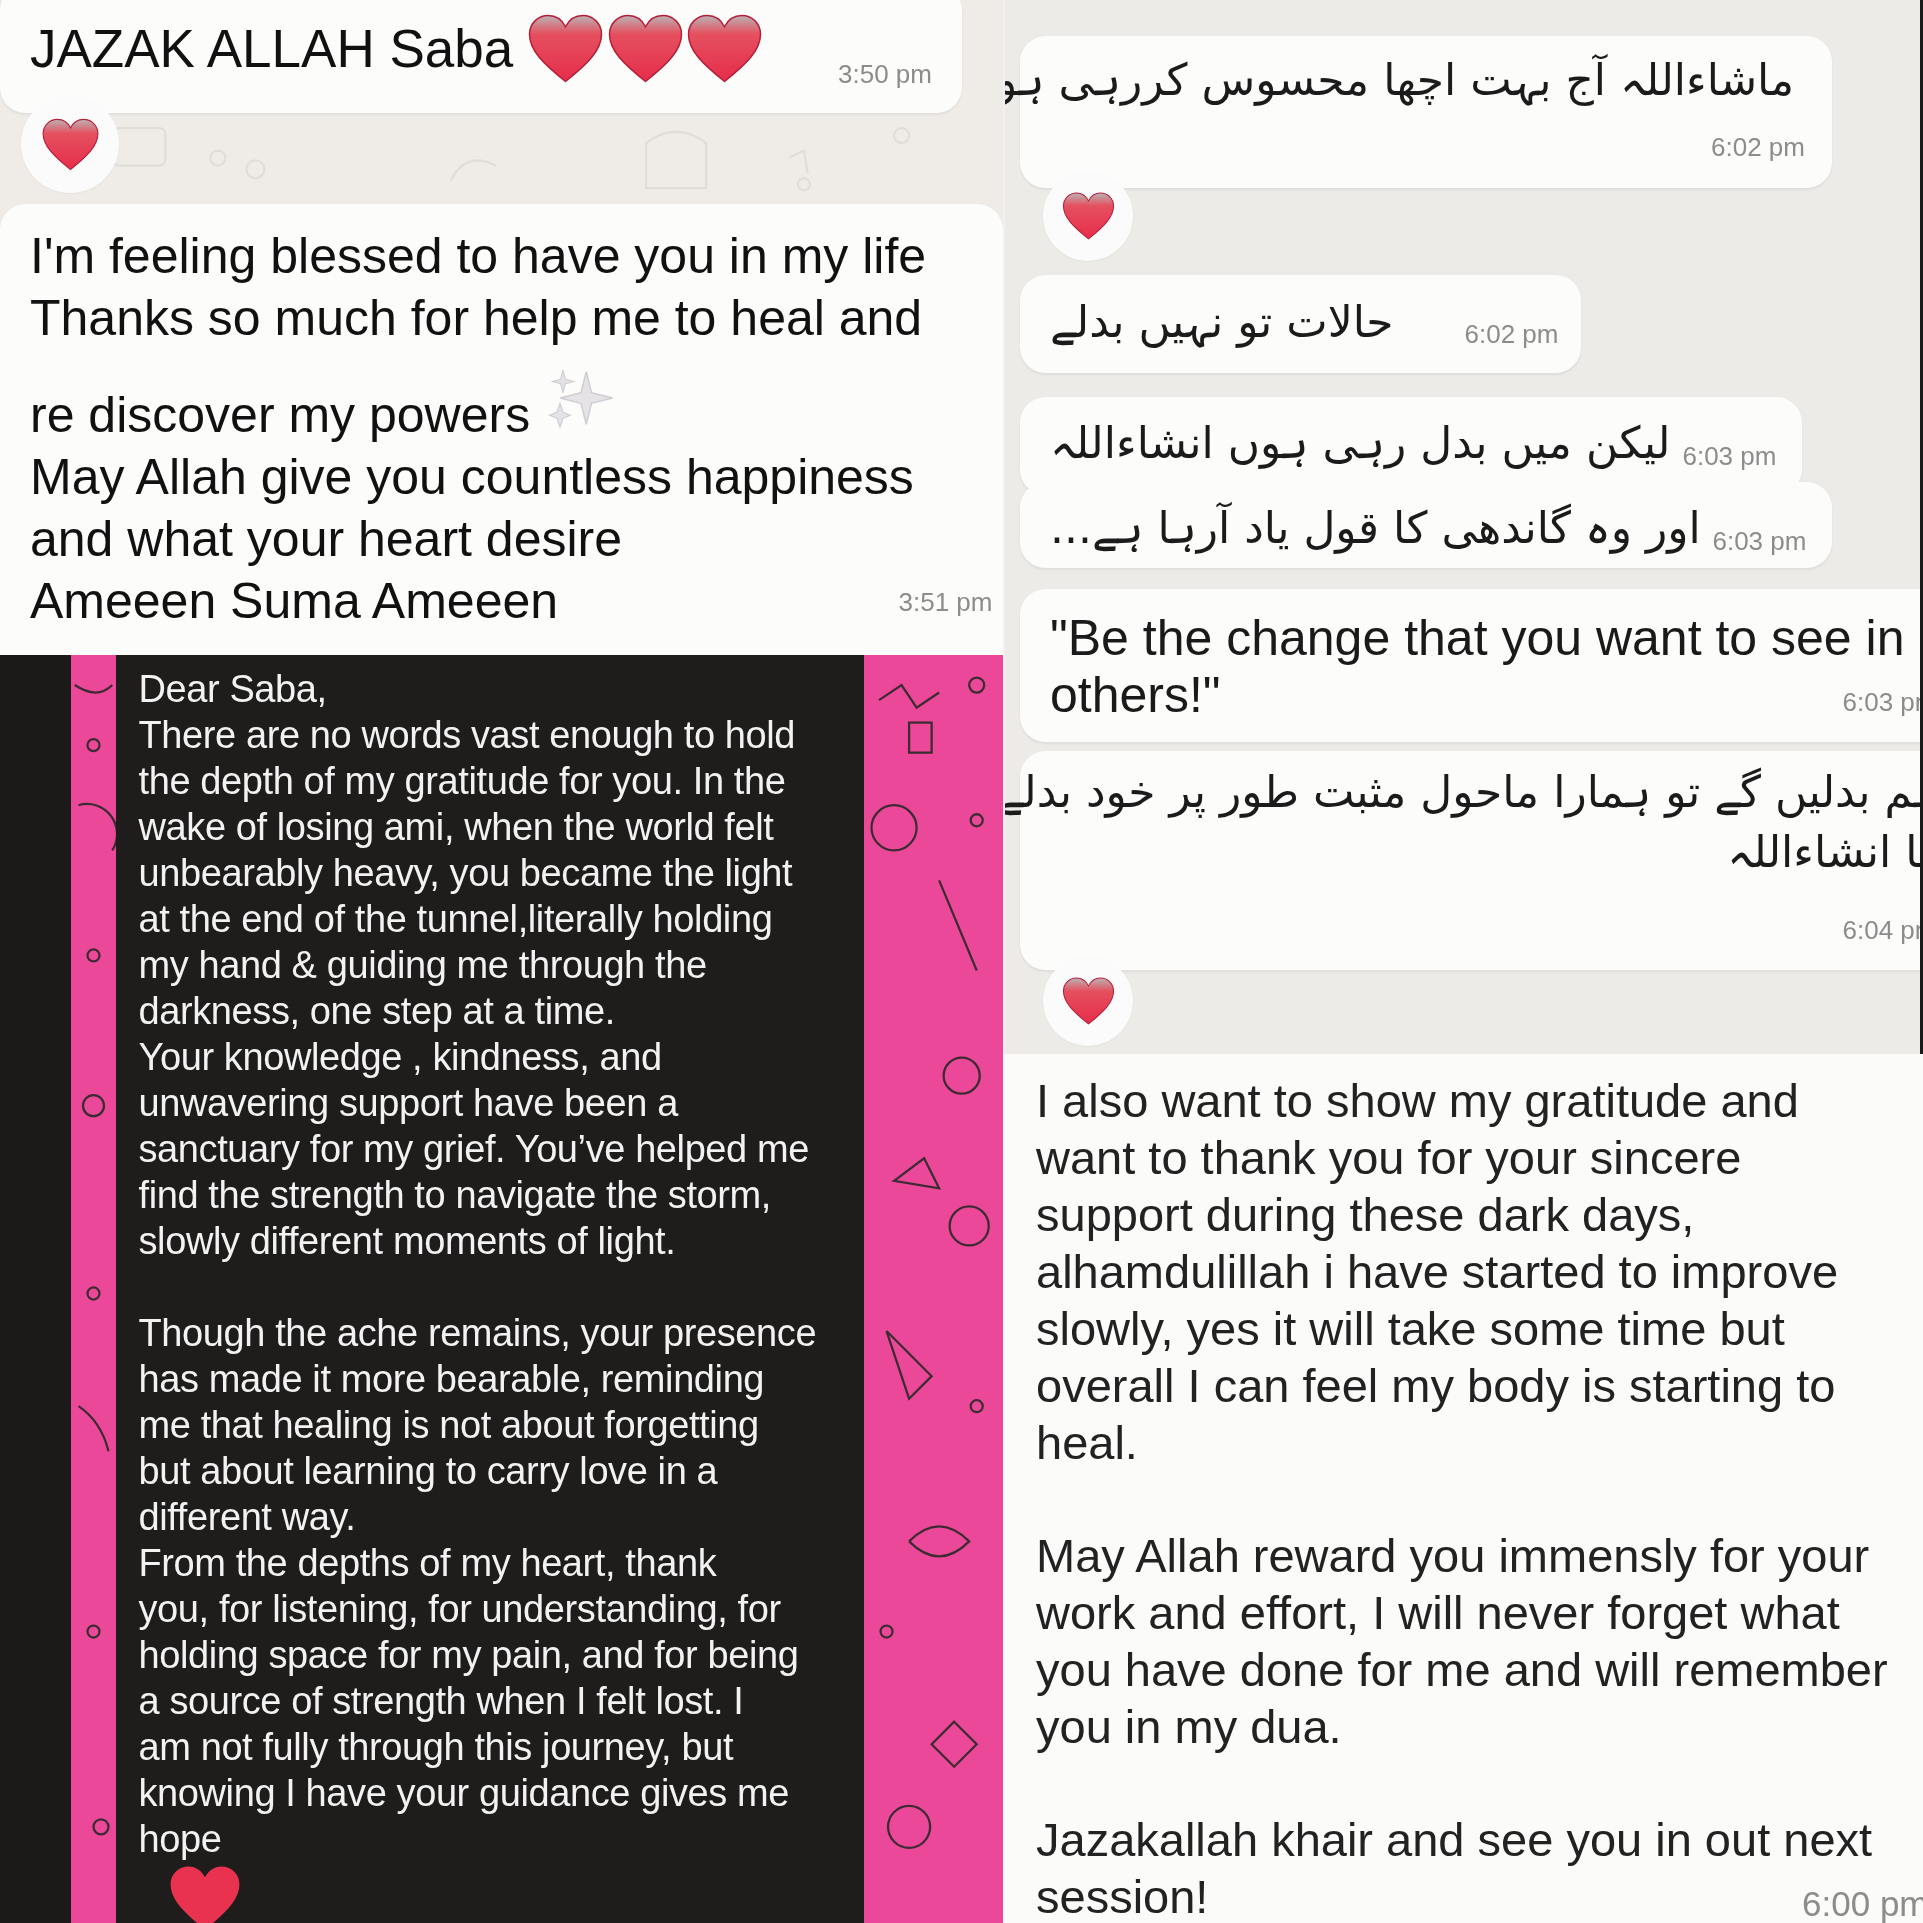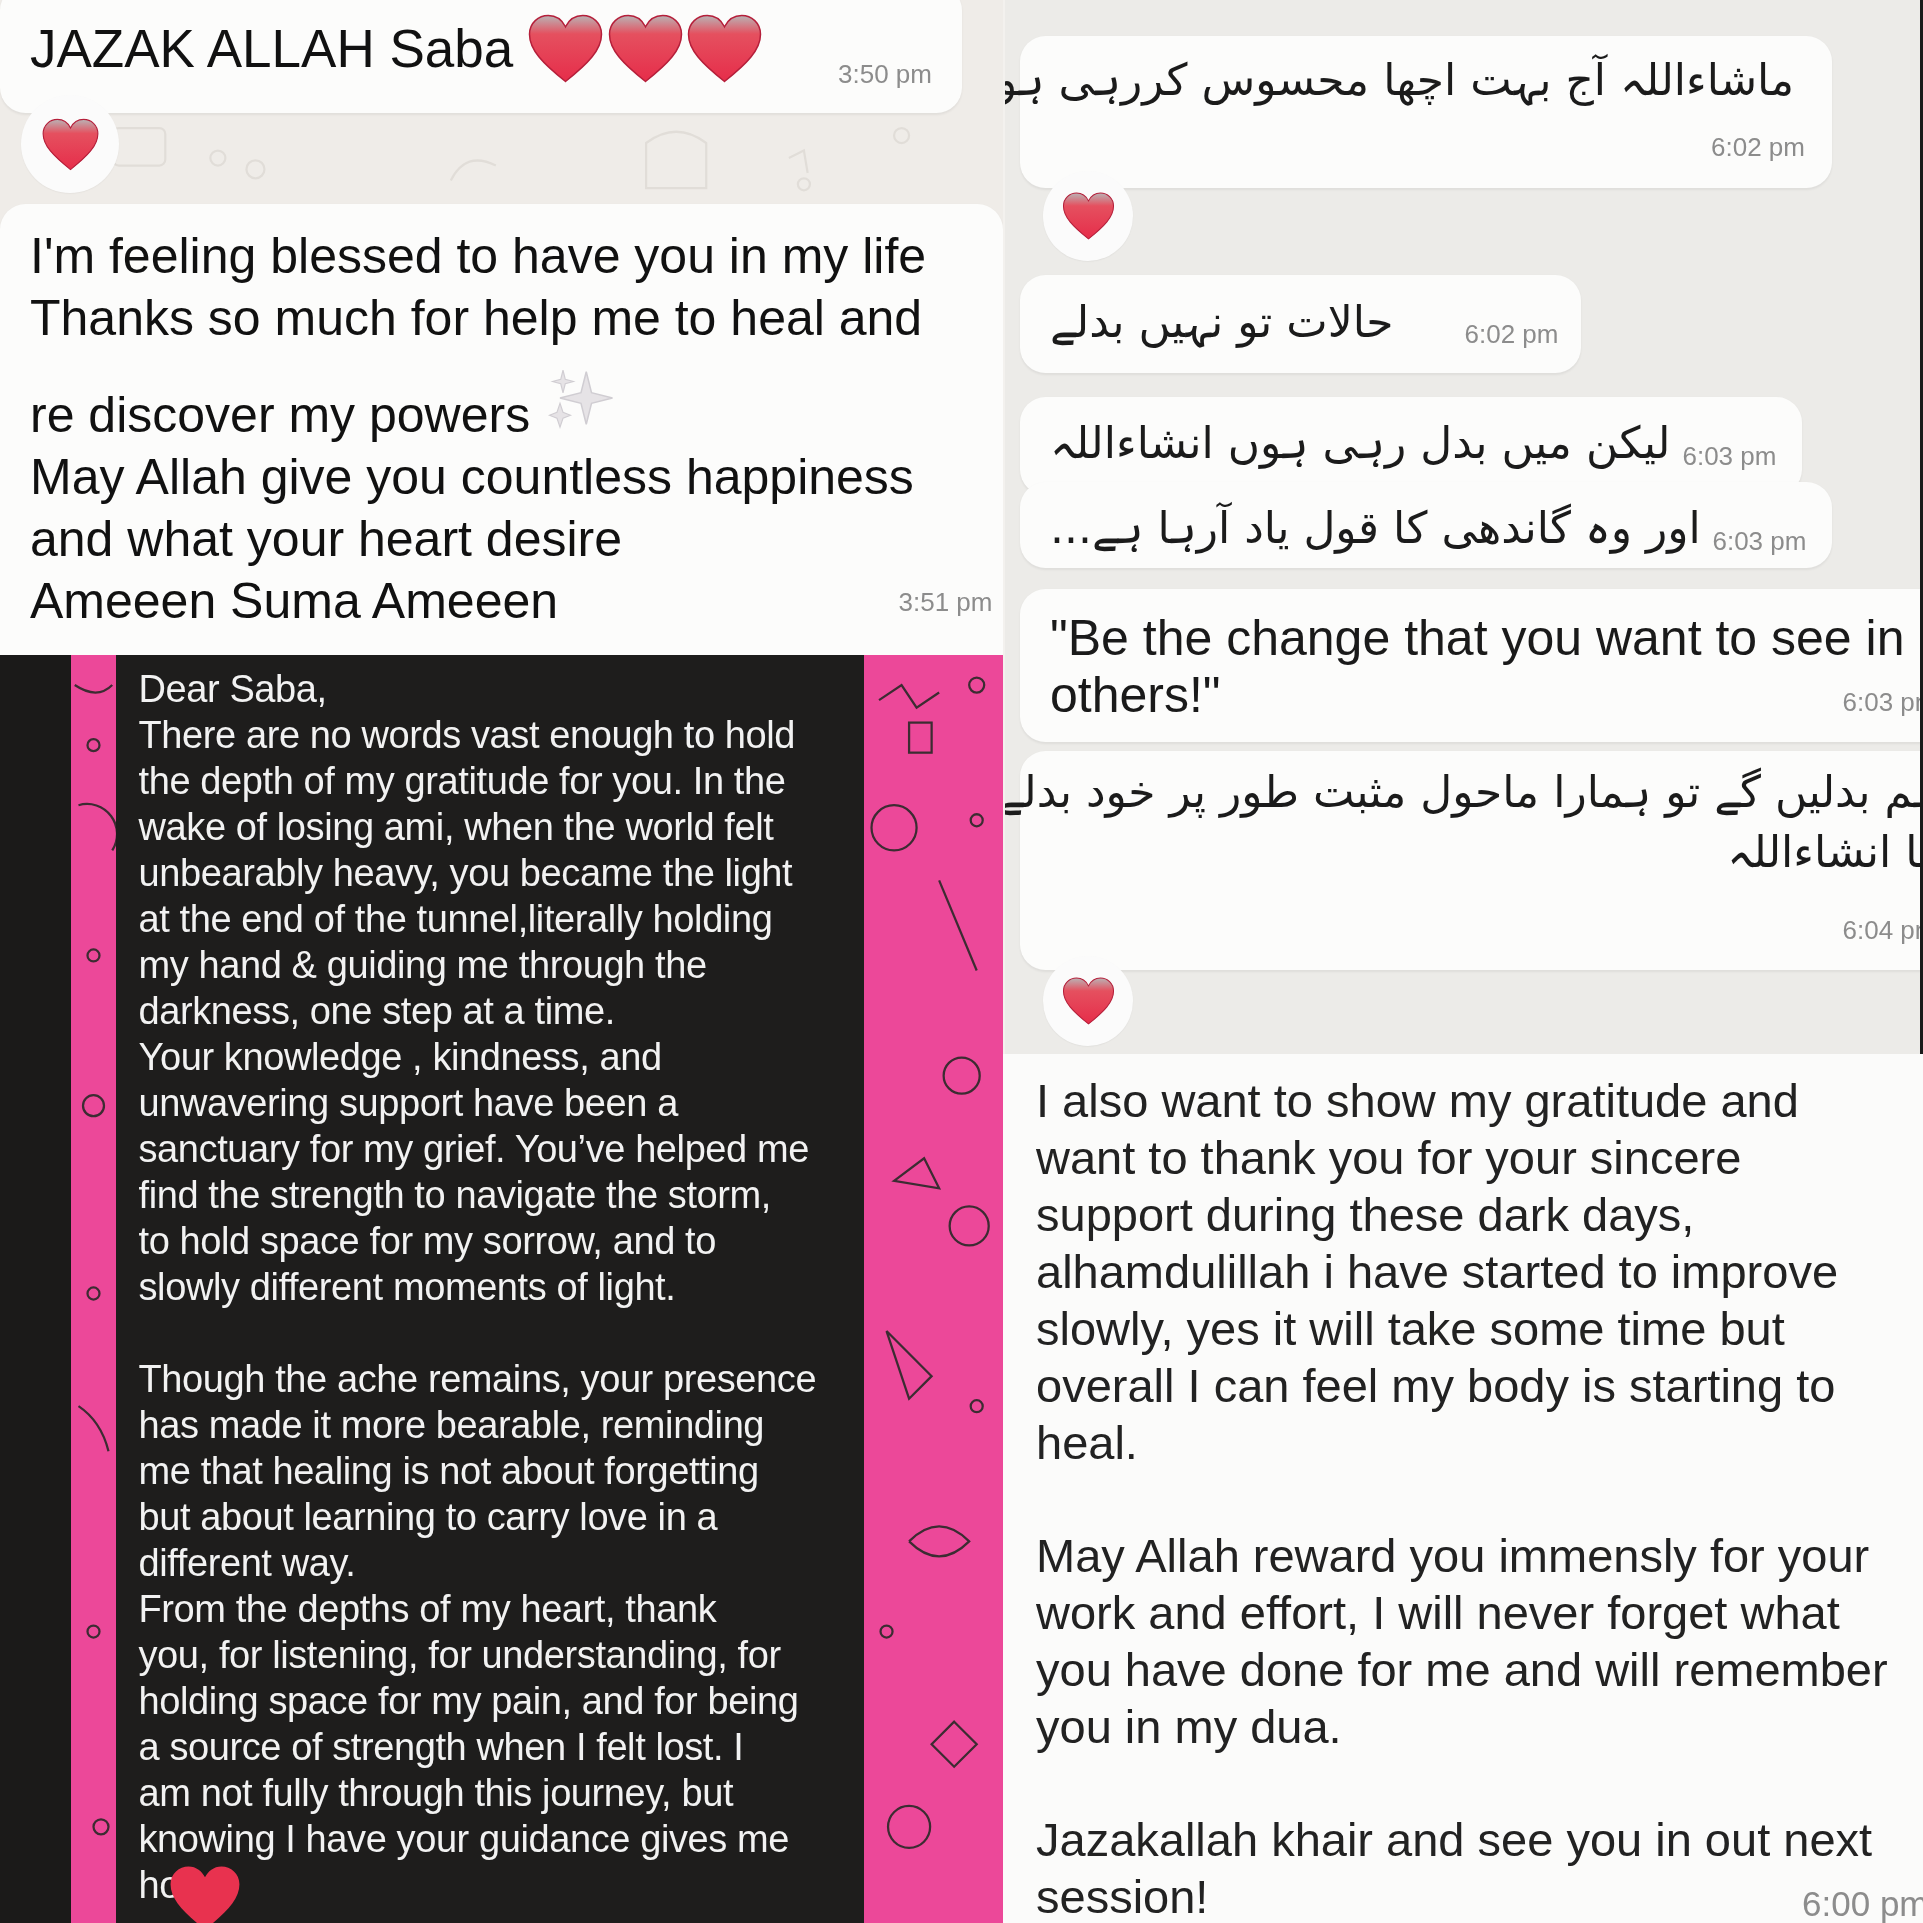--- a/index.html
+++ b/index.html
@@ -246,21 +246,20 @@
         <div>the depth of my gratitude for you. In the</div>
         <div>wake of losing ami, when the world felt</div>
         <div>unbearably heavy, you became the light</div>
         <div>at the end of the tunnel,literally holding</div>
         <div>my hand &amp; guiding me through the</div>
         <div>darkness, one step at a time.</div>
         <div>Your knowledge , kindness, and</div>
         <div>unwavering support have been a</div>
         <div>sanctuary for my grief. You’ve helped me</div>
         <div>find the strength to navigate the storm,</div>
-        <div>to hold space for my sorrow, and to</div>
         <div>slowly different moments of light.</div>
         <div class="blank"></div>
         <div>Though the ache remains, your presence</div>
         <div>has made it more bearable, reminding</div>
         <div>me that healing is not about forgetting</div>
         <div>but about learning to carry love in a</div>
         <div>different way.</div>
         <div>From the depths of my heart, thank</div>
         <div>you, for listening, for understanding, for</div>
         <div>holding space for my pain, and for being</div>

